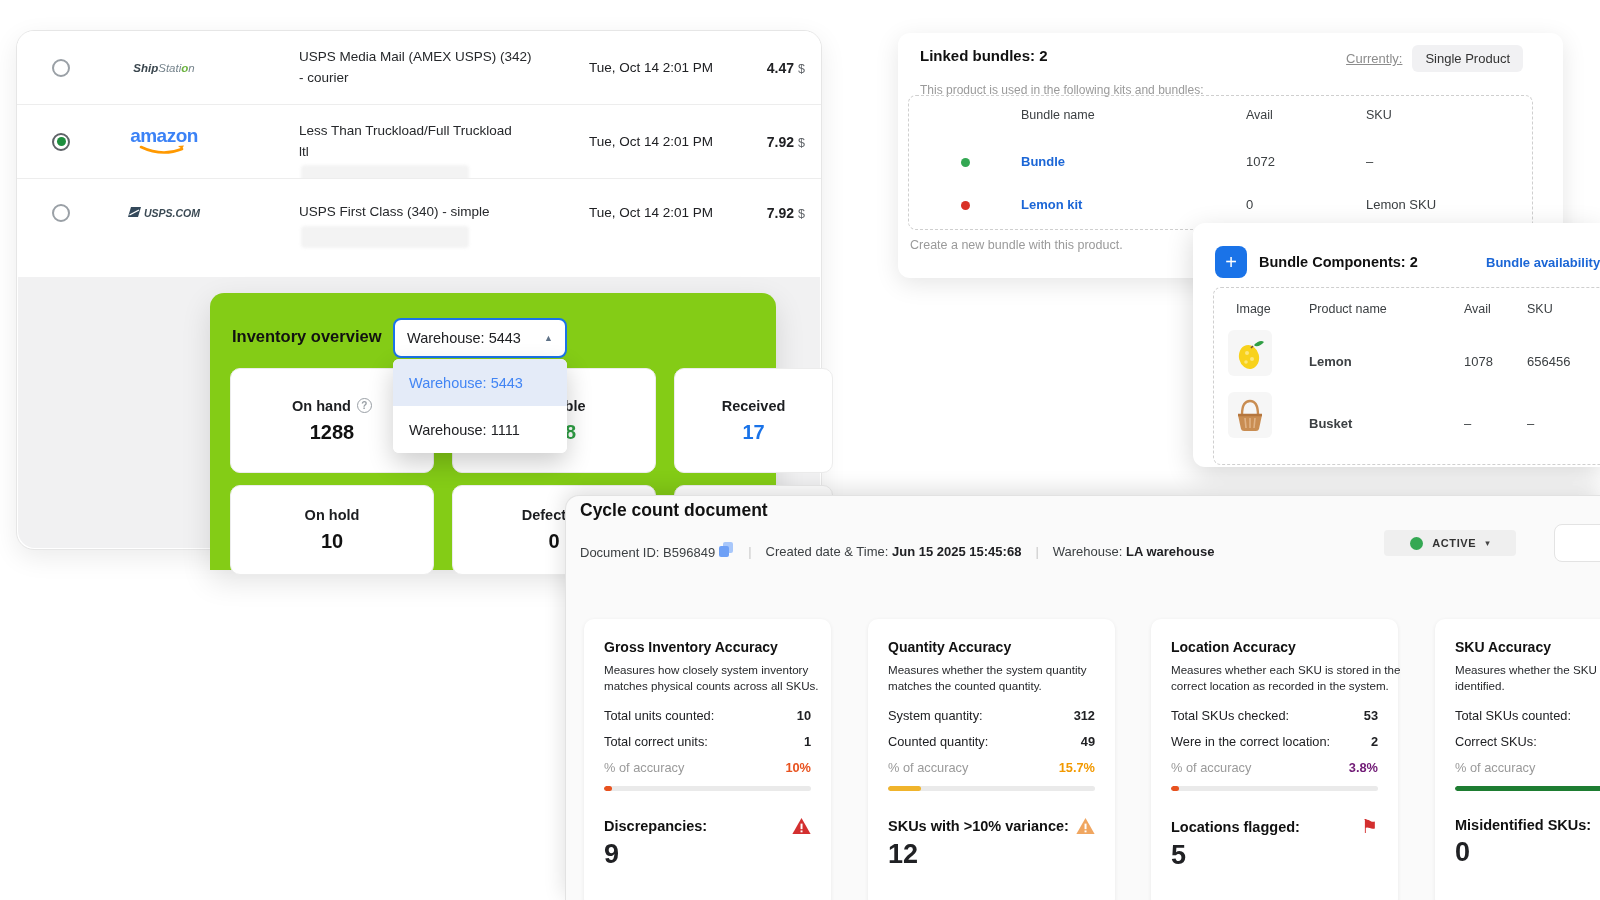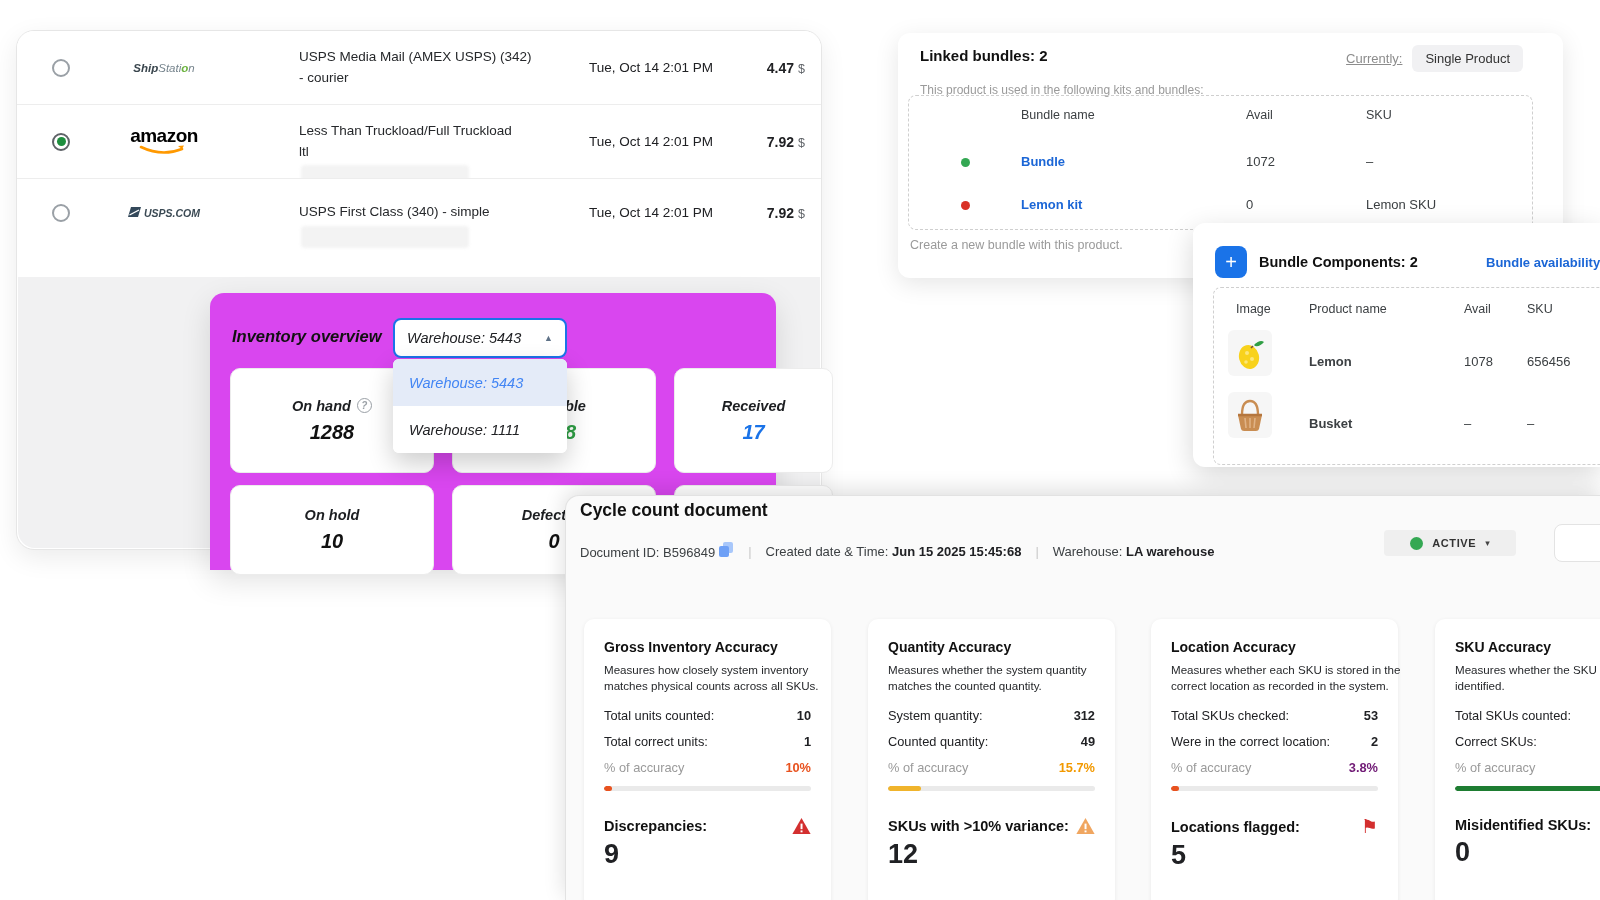--- a/index.html
+++ b/index.html
@@ -23,28 +23,28 @@
   .pricec b { font-weight:700; }
   .pricec .cur { color:#5f6368; font-size:12.5px; margin-left:4px; }
   .blurblock { position:absolute; left:2px; width:168px; height:22px; background:#f3f3f3;
     border-radius:4px; filter:blur(1.5px); }
   #ship-footer { position:absolute; left:1px; right:1px; bottom:1px; top:246px;
     background:#f1f1f2; border-radius:0 0 17px 17px; }
   .ss-logo { font-size:11.5px; font-style:italic; color:#76848d; white-space:nowrap; }
   .ss-logo b { color:#39454d; }
   .ss-logo .grn { color:#6cb33f; font-weight:700; }
   .amz { display:flex; flex-direction:column; align-items:center; }
-  .amz-txt { font-weight:700; font-size:19px; letter-spacing:-0.5px; color:#000000; line-height:1; }
+  .amz-txt { font-weight:700; font-size:19px; letter-spacing:-0.5px; color:#3b82f6; line-height:1; }
   .usps-logo { display:flex; align-items:center; gap:3px; font-size:10.5px; font-weight:700;
     font-style:italic; color:#3b4a54; white-space:nowrap; }
 
   
-  #inv-panel { left:210px; top:293px; width:566px; height:277px; background:#d946ef;
+  #inv-panel { left:210px; top:293px; width:566px; height:277px; background:#84cc16;
     border-radius:14px 14px 0 0; box-shadow:0 10px 30px rgba(0,0,0,.12);
-    position:absolute; z-index:3;font-style:italic; }
+    position:absolute; z-index:3; }
   #inv-title { position:absolute; left:22px; top:34px; font-size:16.5px; font-weight:700; color:#111; }
   #wh-control { position:absolute; left:183px; top:25px; width:174px; height:40px; background:#fff;
     border:2px solid #1a73e8; border-radius:8px; display:flex; align-items:center;
     justify-content:space-between; padding:0 12px; font-size:14.5px; color:#202124; cursor:pointer; }
   #wh-caret { font-size:9px; color:#5f7287; }
   #wh-menu { position:absolute; left:183px; top:66px; width:174px; background:#fff; border-radius:6px;
     box-shadow:0 10px 26px rgba(0,0,0,.20); z-index:12; overflow:hidden; }
   .wh-item { height:47px; display:flex; align-items:center; padding:0 16px; font-size:14.5px; background:#fff; color:#202124; cursor:pointer; }
   .wh-item.sel { background:#e4ebf8; color:#4285f4; }
   .icard { position:absolute; background:#fff; border:1px solid #ececec; border-radius:10px;

